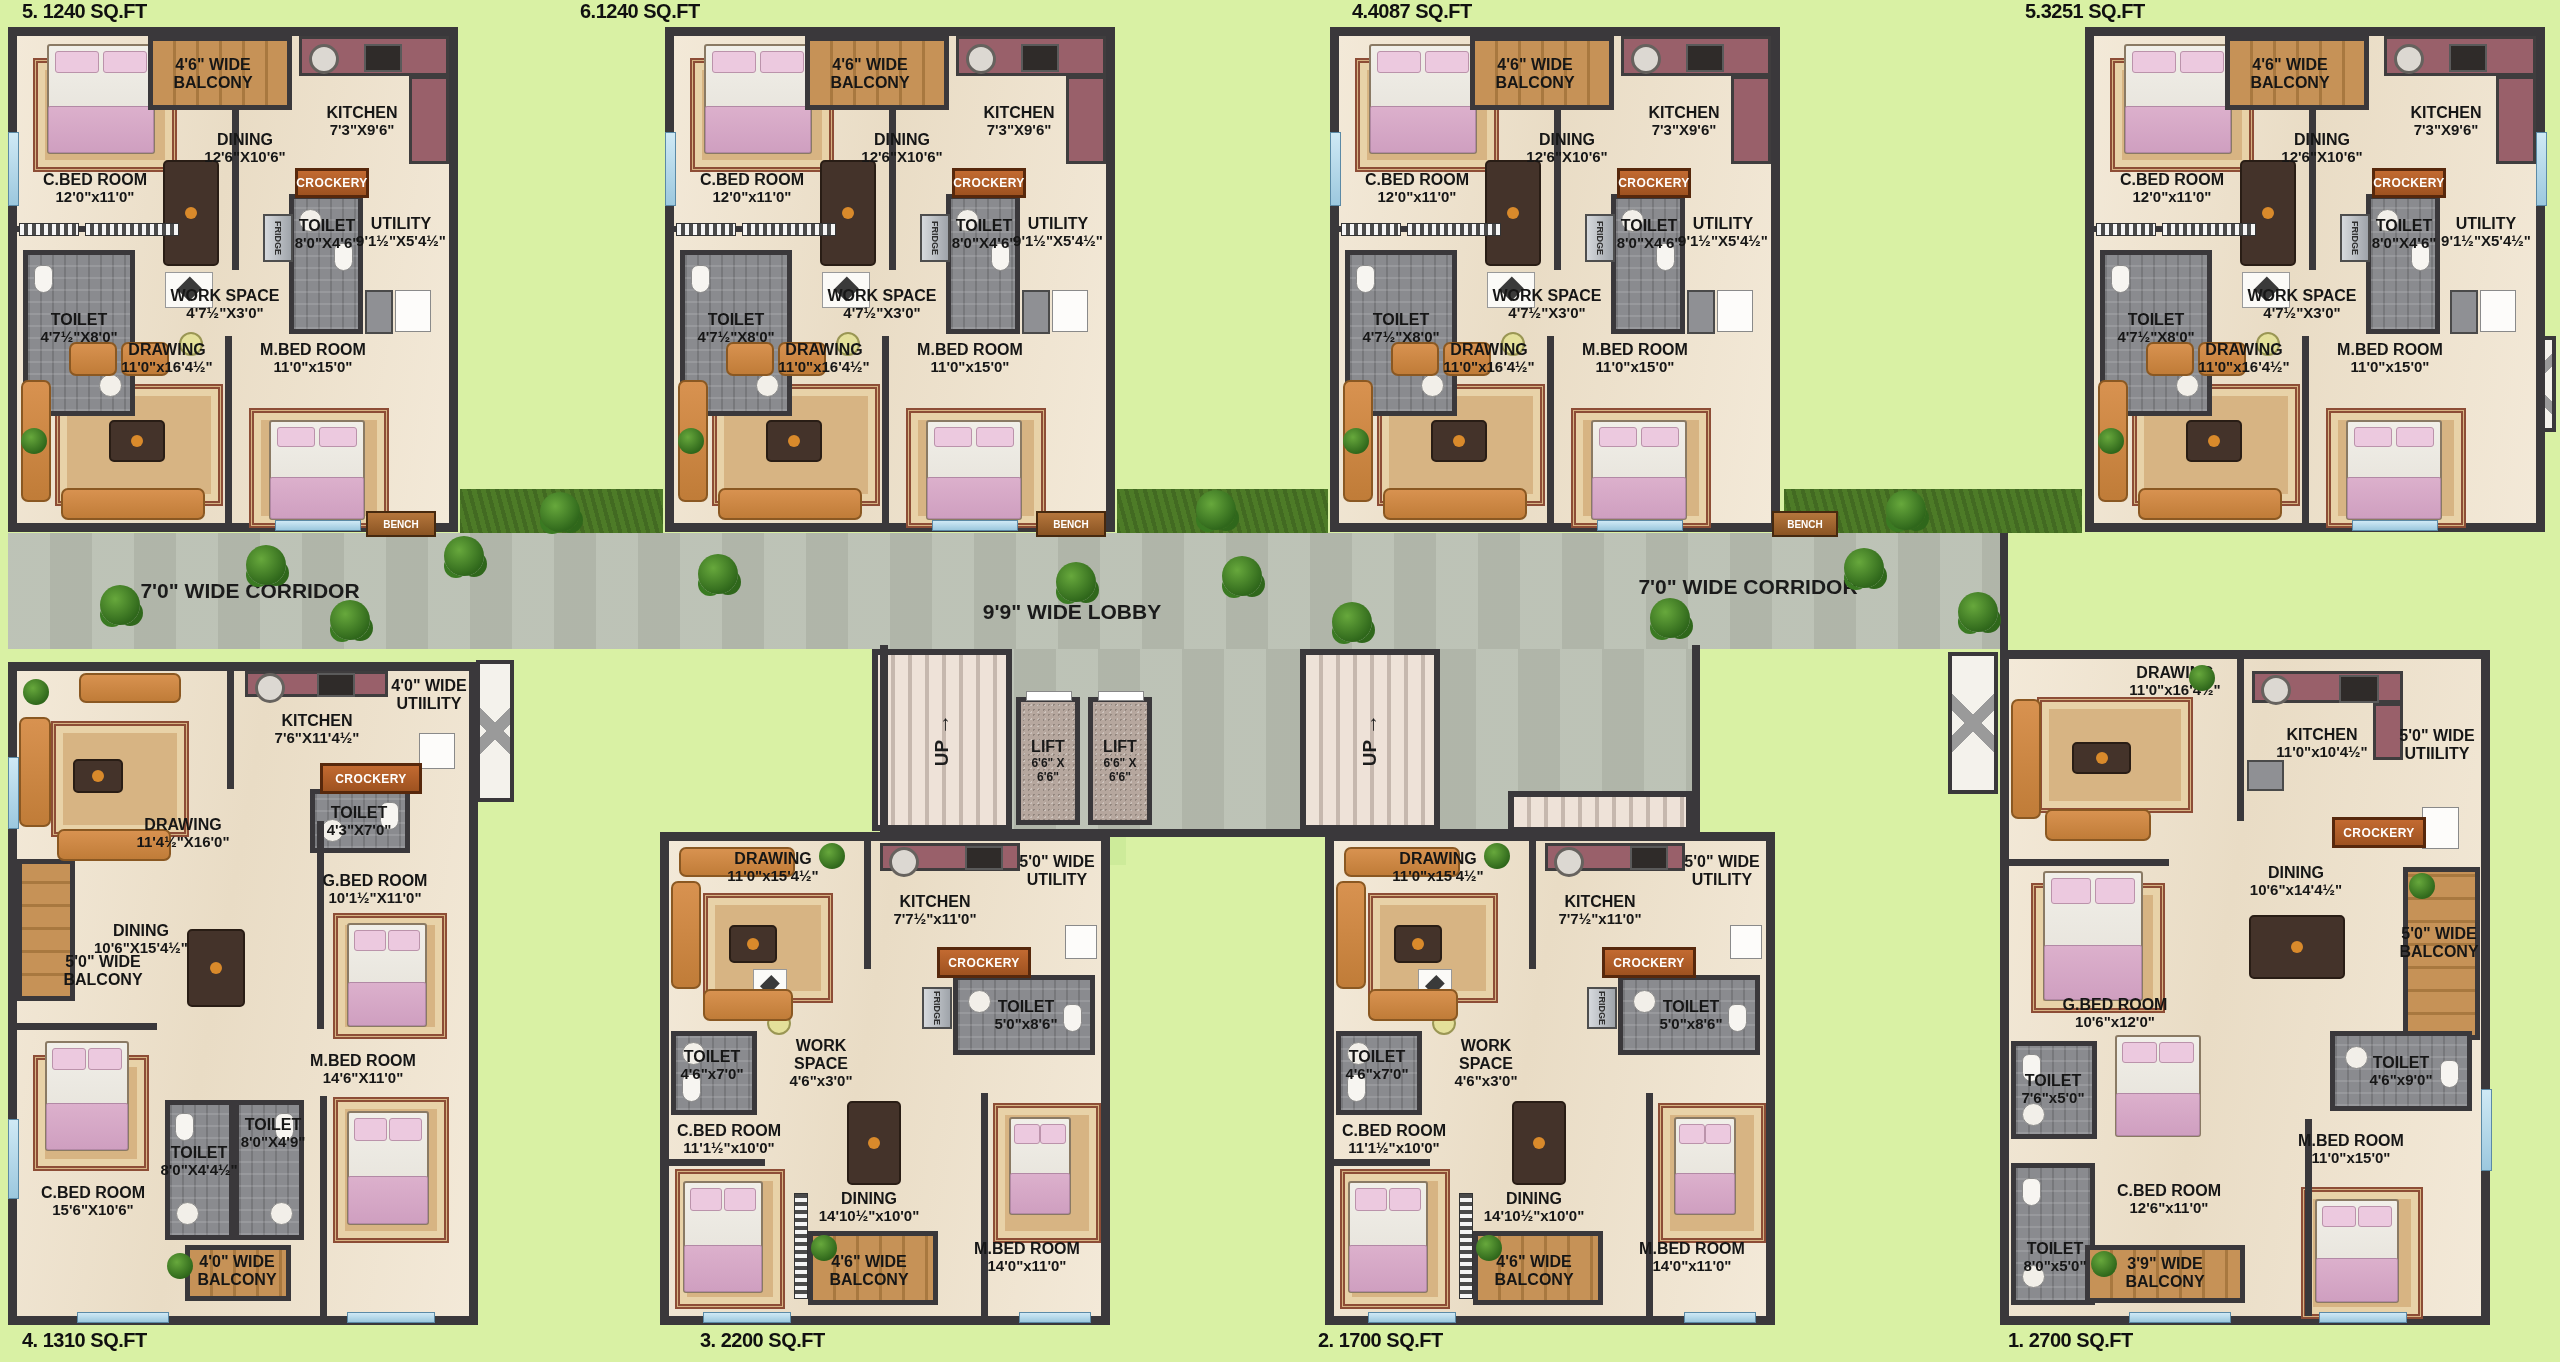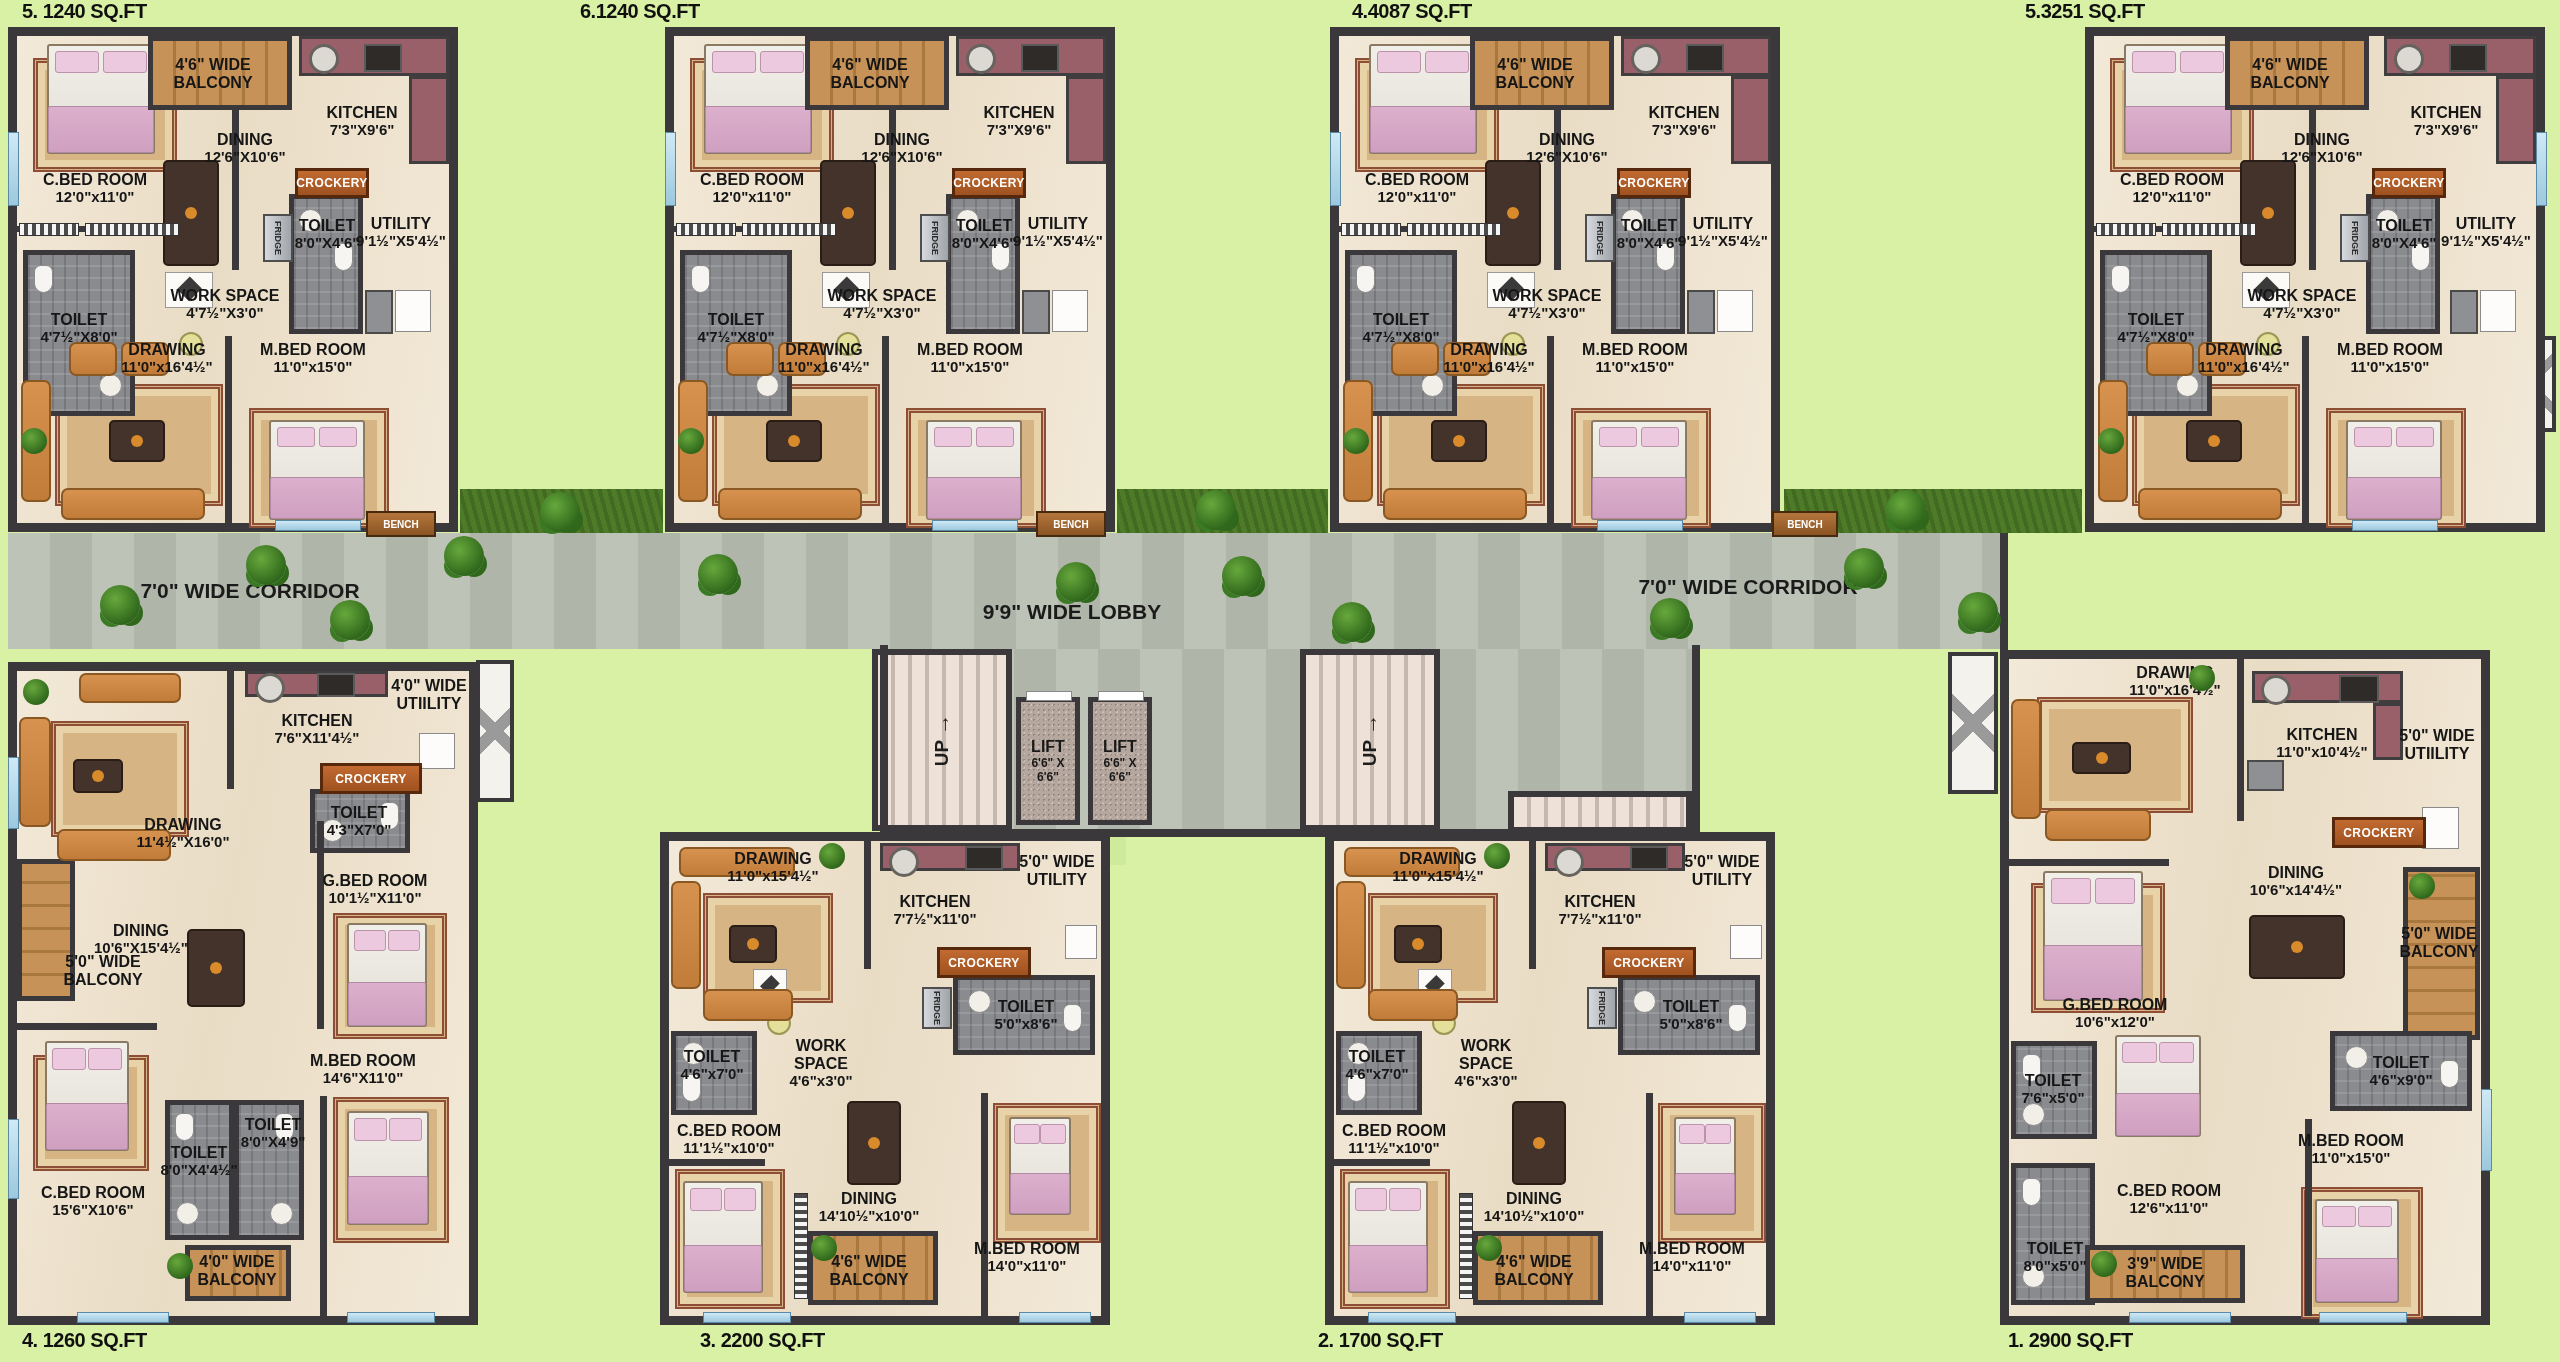--- a/index.html
+++ b/index.html
@@ -154,24 +154,24 @@
 <div class="tree" style="left:1332px;top:602px"></div>
 <div class="tree" style="left:1650px;top:598px"></div>
 <div class="tree" style="left:1844px;top:548px"></div>
 <div class="tree" style="left:1886px;top:490px"></div>
 <div class="tree" style="left:1958px;top:592px"></div>
 
 <div class="title" style="left:22px;top:0px">5. 1240 SQ.FT</div>
 <div class="title" style="left:580px;top:0px">6.1240 SQ.FT</div>
 <div class="title" style="left:1352px;top:0px">4.4087 SQ.FT</div>
 <div class="title" style="left:2025px;top:0px">5.3251 SQ.FT</div>
-<div class="title" style="left:22px;top:1329px">4. 1260 SQ.FT</div>
+<div class="title" style="left:22px;top:1329px">4. 1310 SQ.FT</div>
 <div class="title" style="left:700px;top:1329px">3. 2200 SQ.FT</div>
 <div class="title" style="left:1318px;top:1329px">2. 1700 SQ.FT</div>
-<div class="title" style="left:2008px;top:1329px">1. 2900 SQ.FT</div>
+<div class="title" style="left:2008px;top:1329px">1. 2700 SQ.FT</div>
 
 <div class="unit" style="left:8px;top:27px;width:450px;height:505px">
   <div class="wall" style="left:0;top:190px;width:160px;height:6px"></div>
   <div class="grill" style="left:2px;top:187px;width:58px;height:11px"></div>
   <div class="grill" style="left:68px;top:187px;width:92px;height:11px"></div>
   <div class="wall" style="left:215px;top:74px;width:7px;height:160px"></div>
   <div class="wall" style="left:208px;top:300px;width:7px;height:187px"></div>
   <div class="rug" style="left:16px;top:22px;width:134px;height:104px"></div>
   <div class="bed" style="left:30px;top:8px;width:104px;height:106px">
       <i class="p1"></i>

